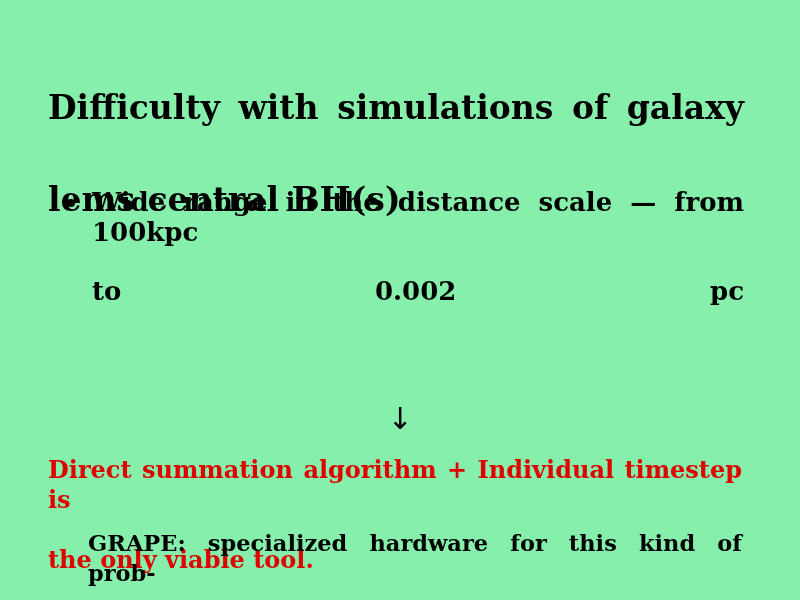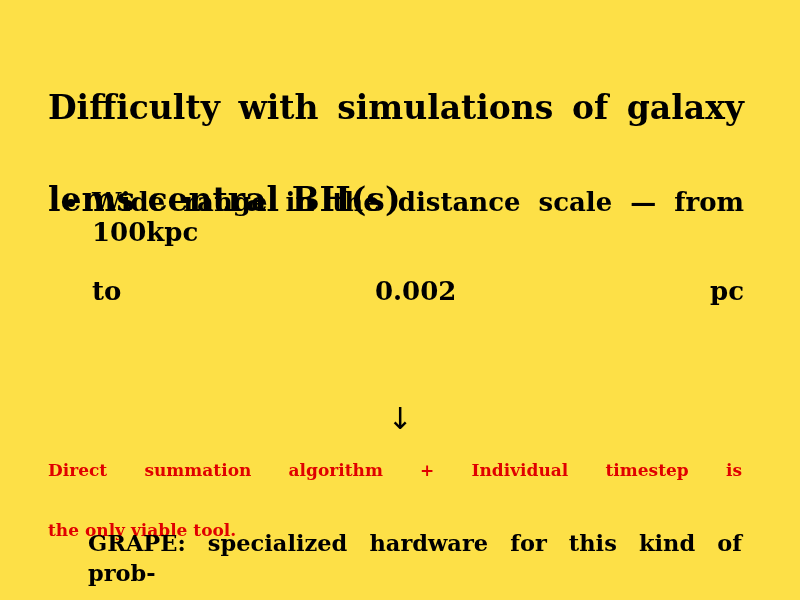--- a/index.html
+++ b/index.html
@@ -13,21 +13,21 @@
     background: #ffffff;
     font-family: "DejaVu Serif", "Liberation Serif", serif;
     color: #000000;
     overflow: hidden;
   }
 
   #slide {
     position: relative;
     width: 800px;
     height: 600px;
-    background: #fde047;
+    background: #86efac;
     box-sizing: border-box;
   }
 
   
   #slide-title {
     position: absolute;
     left: 48px;
     top: 63px;
     width: 696px;
     font-size: 33px;
@@ -114,21 +114,21 @@
     color: #000000;
     font-family: "DejaVu Sans", "Liberation Sans", sans-serif;
   }
 
   
   #conclusion-red {
     position: absolute;
     left: 48px;
     top: 455px;
     width: 694px;
-    font-size: 17px;
+    font-size: 24px;
     font-weight: bold;
     line-height: 30px;
     color: #e00000;
     text-align: justify;
     text-align-last: left;
   }
   #conclusion-red .para-line {
     display: block;
   }
   #conclusion-red .para-line.just::after {

